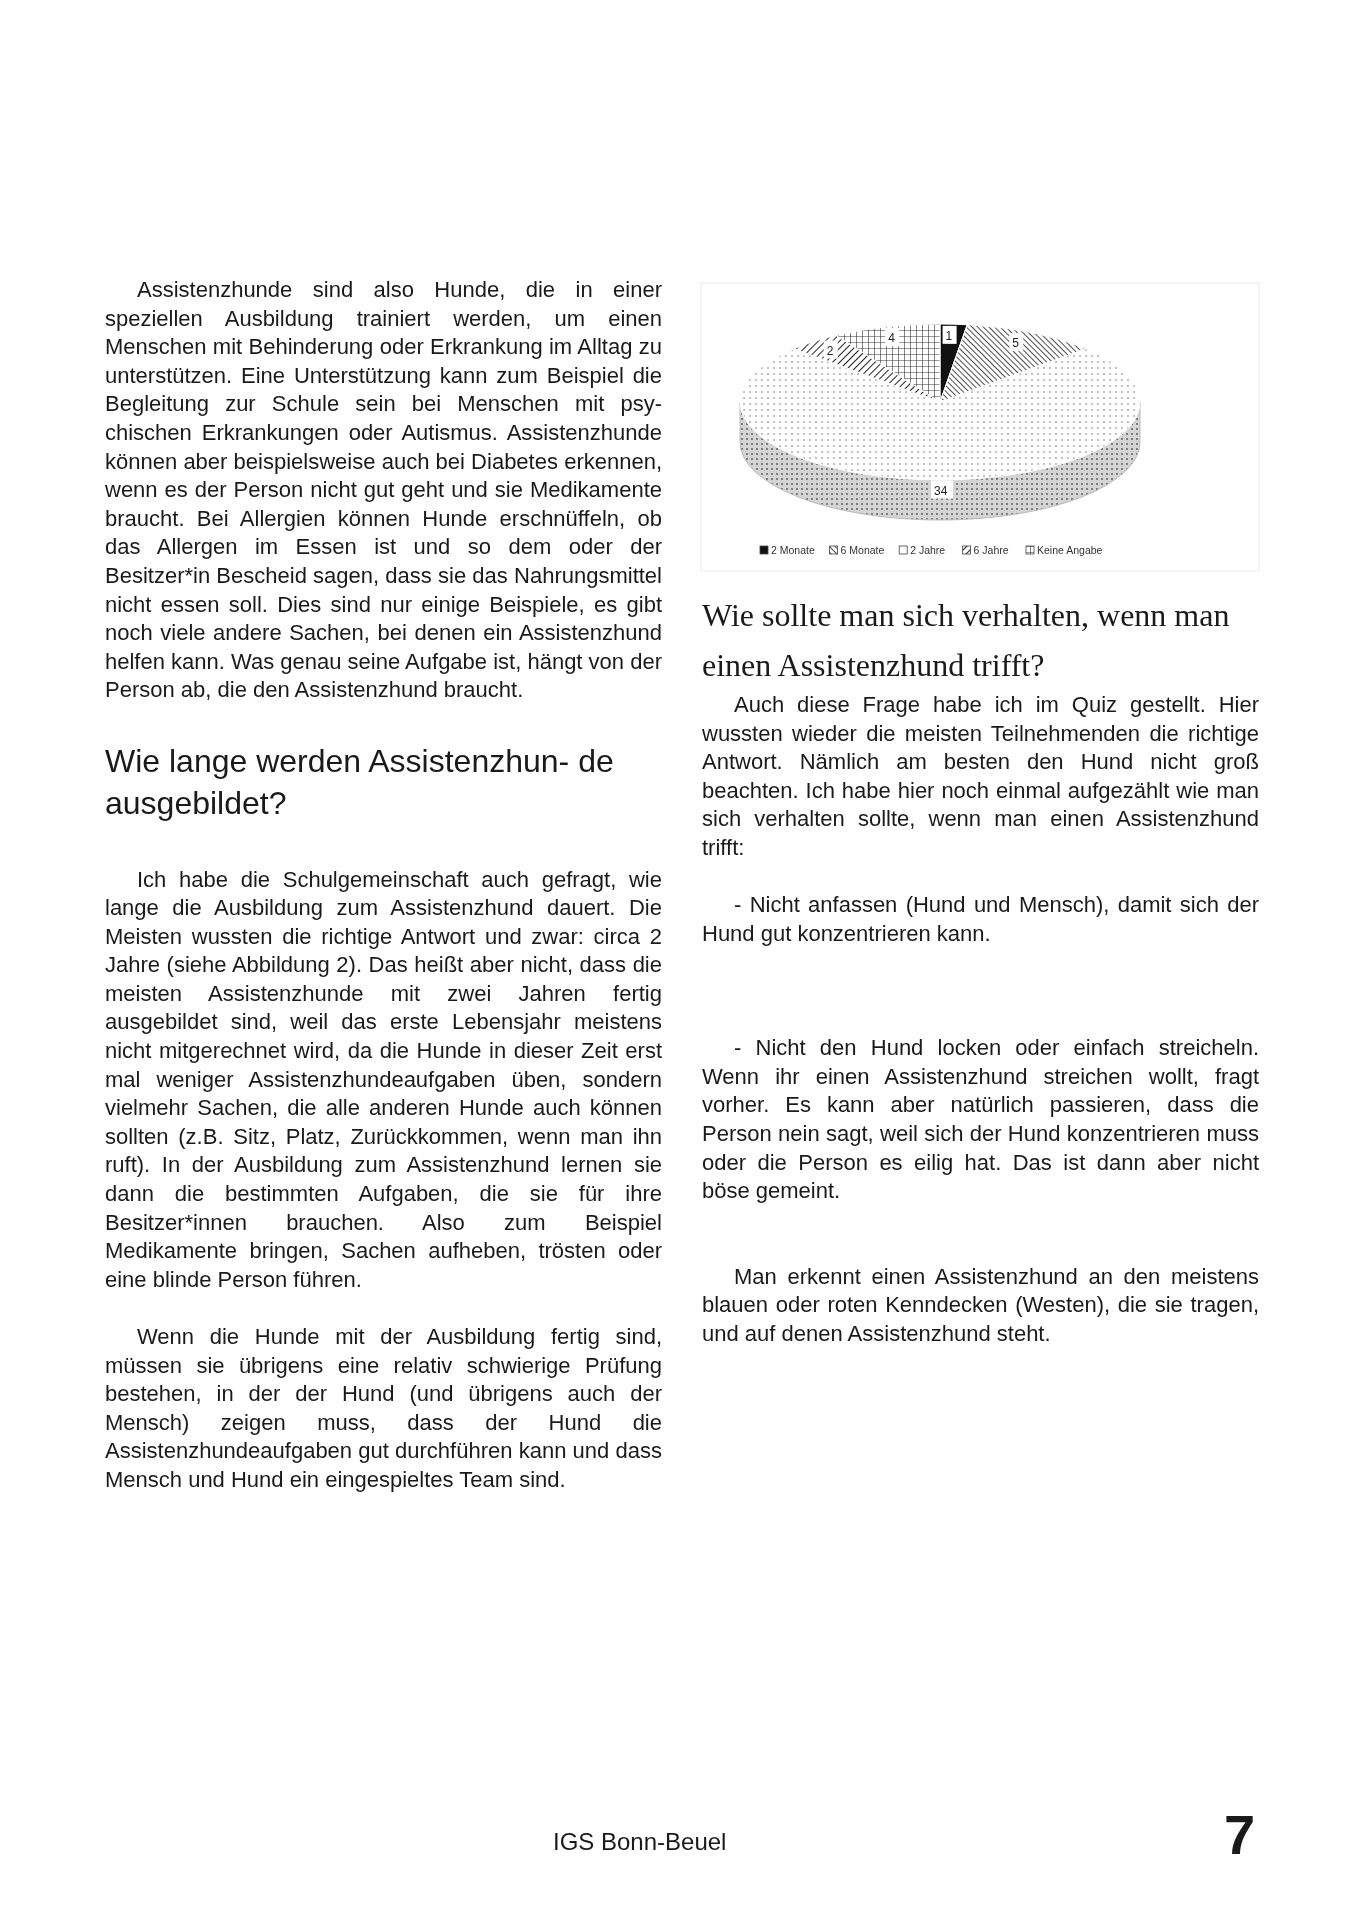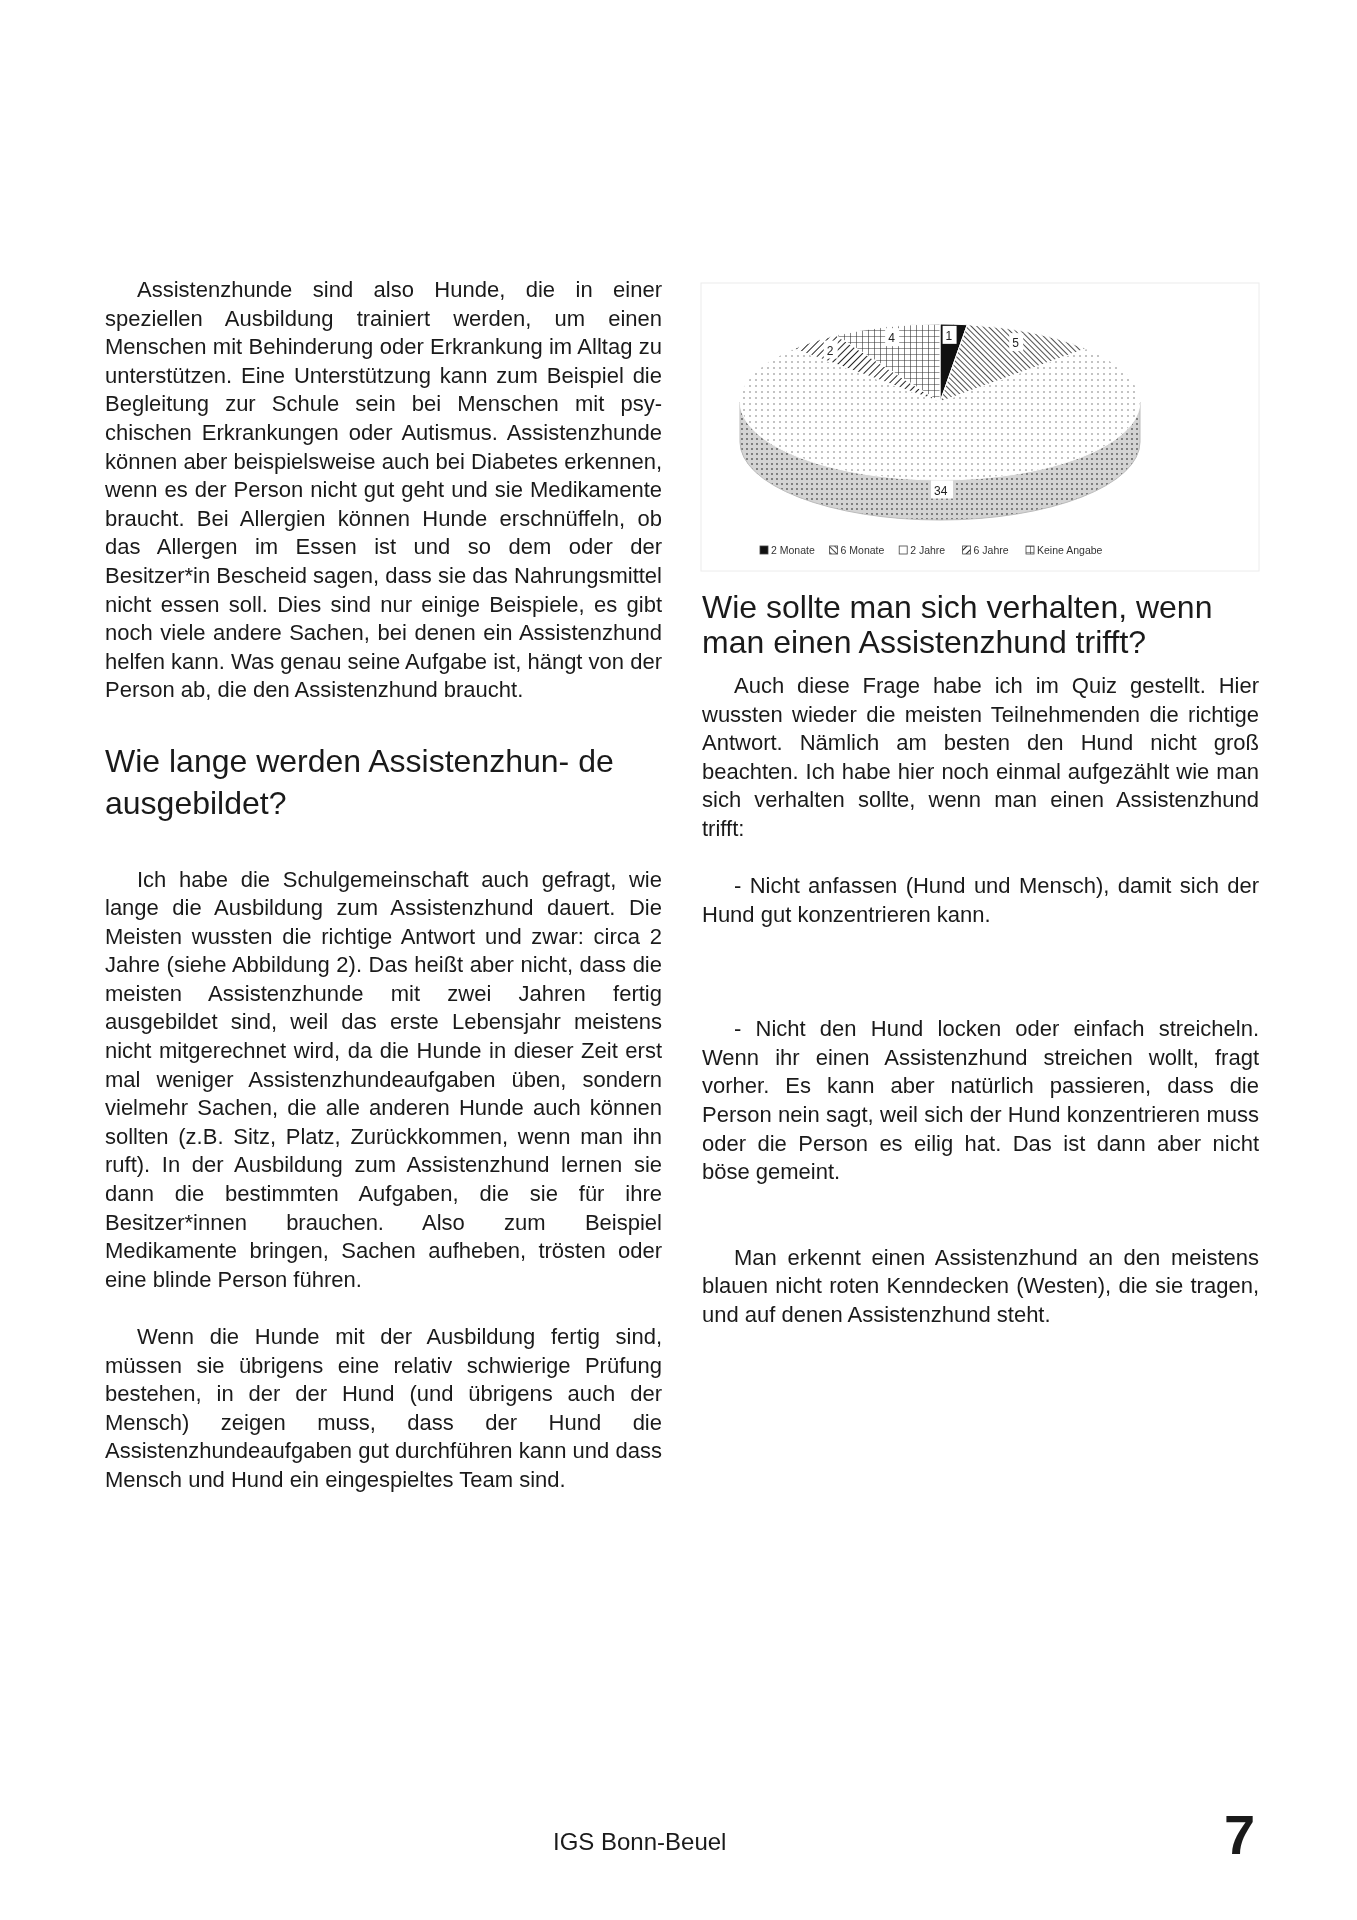--- a/index.html
+++ b/index.html
@@ -85,27 +85,27 @@
         <text x="210.2" y="272" font-size="10.5" font-family="Liberation Sans, sans-serif" fill="#333">2 Jahre</text>
         <rect x="262.59999999999997" y="264" width="8" height="8" fill="url(#pDiag)" stroke="#444" stroke-width="0.8"></rect>
         <text x="273.59999999999997" y="272" font-size="10.5" font-family="Liberation Sans, sans-serif" fill="#333">6 Jahre</text>
         <rect x="325.99999999999994" y="264" width="8" height="8" fill="url(#pGrid)" stroke="#444" stroke-width="0.8"></rect>
         <text x="336.99999999999994" y="272" font-size="10.5" font-family="Liberation Sans, sans-serif" fill="#333">Keine Angabe</text>
       </g>
   </svg>
 </div>
 
 <div class="col right">
-  <h2 class="heading" style="line-height:35px;">Wie sollte man sich verhalten, wenn man einen Assistenzhund trifft?</h2>
-  <p class="para" style="margin-top:12px;">Auch diese Frage habe ich im Quiz gestellt. Hier wussten wieder die meisten Teilnehmen­den die richtige Antwort. Nämlich am besten den Hund nicht groß beachten. Ich habe hier noch einmal aufgezählt wie man sich verhal­ten sollte, wenn man einen Assistenzhund trifft:</p>
+  <h2 class="heading" style="line-height:50px;font-family:Liberation Serif, serif;">Wie sollte man sich verhalten, wenn man einen Assistenzhund trifft?</h2>
+  <p class="para" style="margin-top:1px;">Auch diese Frage habe ich im Quiz gestellt. Hier wussten wieder die meisten Teilnehmen­den die richtige Antwort. Nämlich am besten den Hund nicht groß beachten. Ich habe hier noch einmal aufgezählt wie man sich verhal­ten sollte, wenn man einen Assistenzhund trifft:</p>
   <div class="gap"></div>
   <p class="para">- Nicht anfassen (Hund und Mensch), damit sich der Hund gut konzentrieren kann.</p>
   <div class="gap"></div>
   <div class="gap"></div>
   <div class="gap"></div>
   <p class="para">- Nicht den Hund locken oder einfach strei­cheln. Wenn ihr einen Assistenzhund strei­chen wollt, fragt vorher. Es kann aber natürlich passieren, dass die Person nein sagt, weil sich der Hund konzentrieren muss oder die Person es eilig hat. Das ist dann aber nicht böse gemeint.</p>
   <div class="gap"></div>
   <div class="gap"></div>
-  <p class="para">Man erkennt einen Assistenzhund an den meistens blauen nicht roten Kenndecken (Westen), die sie tragen, und auf denen Assis­tenzhund steht.</p>
+  <p class="para">Man erkennt einen Assistenzhund an den meistens blauen oder roten Kenndecken (Westen), die sie tragen, und auf denen Assis­tenzhund steht.</p>
 </div>
 
 <div class="footer-text">IGS Bonn-Beuel</div>
 <div class="page-number">7</div>
 
 </body></html>

